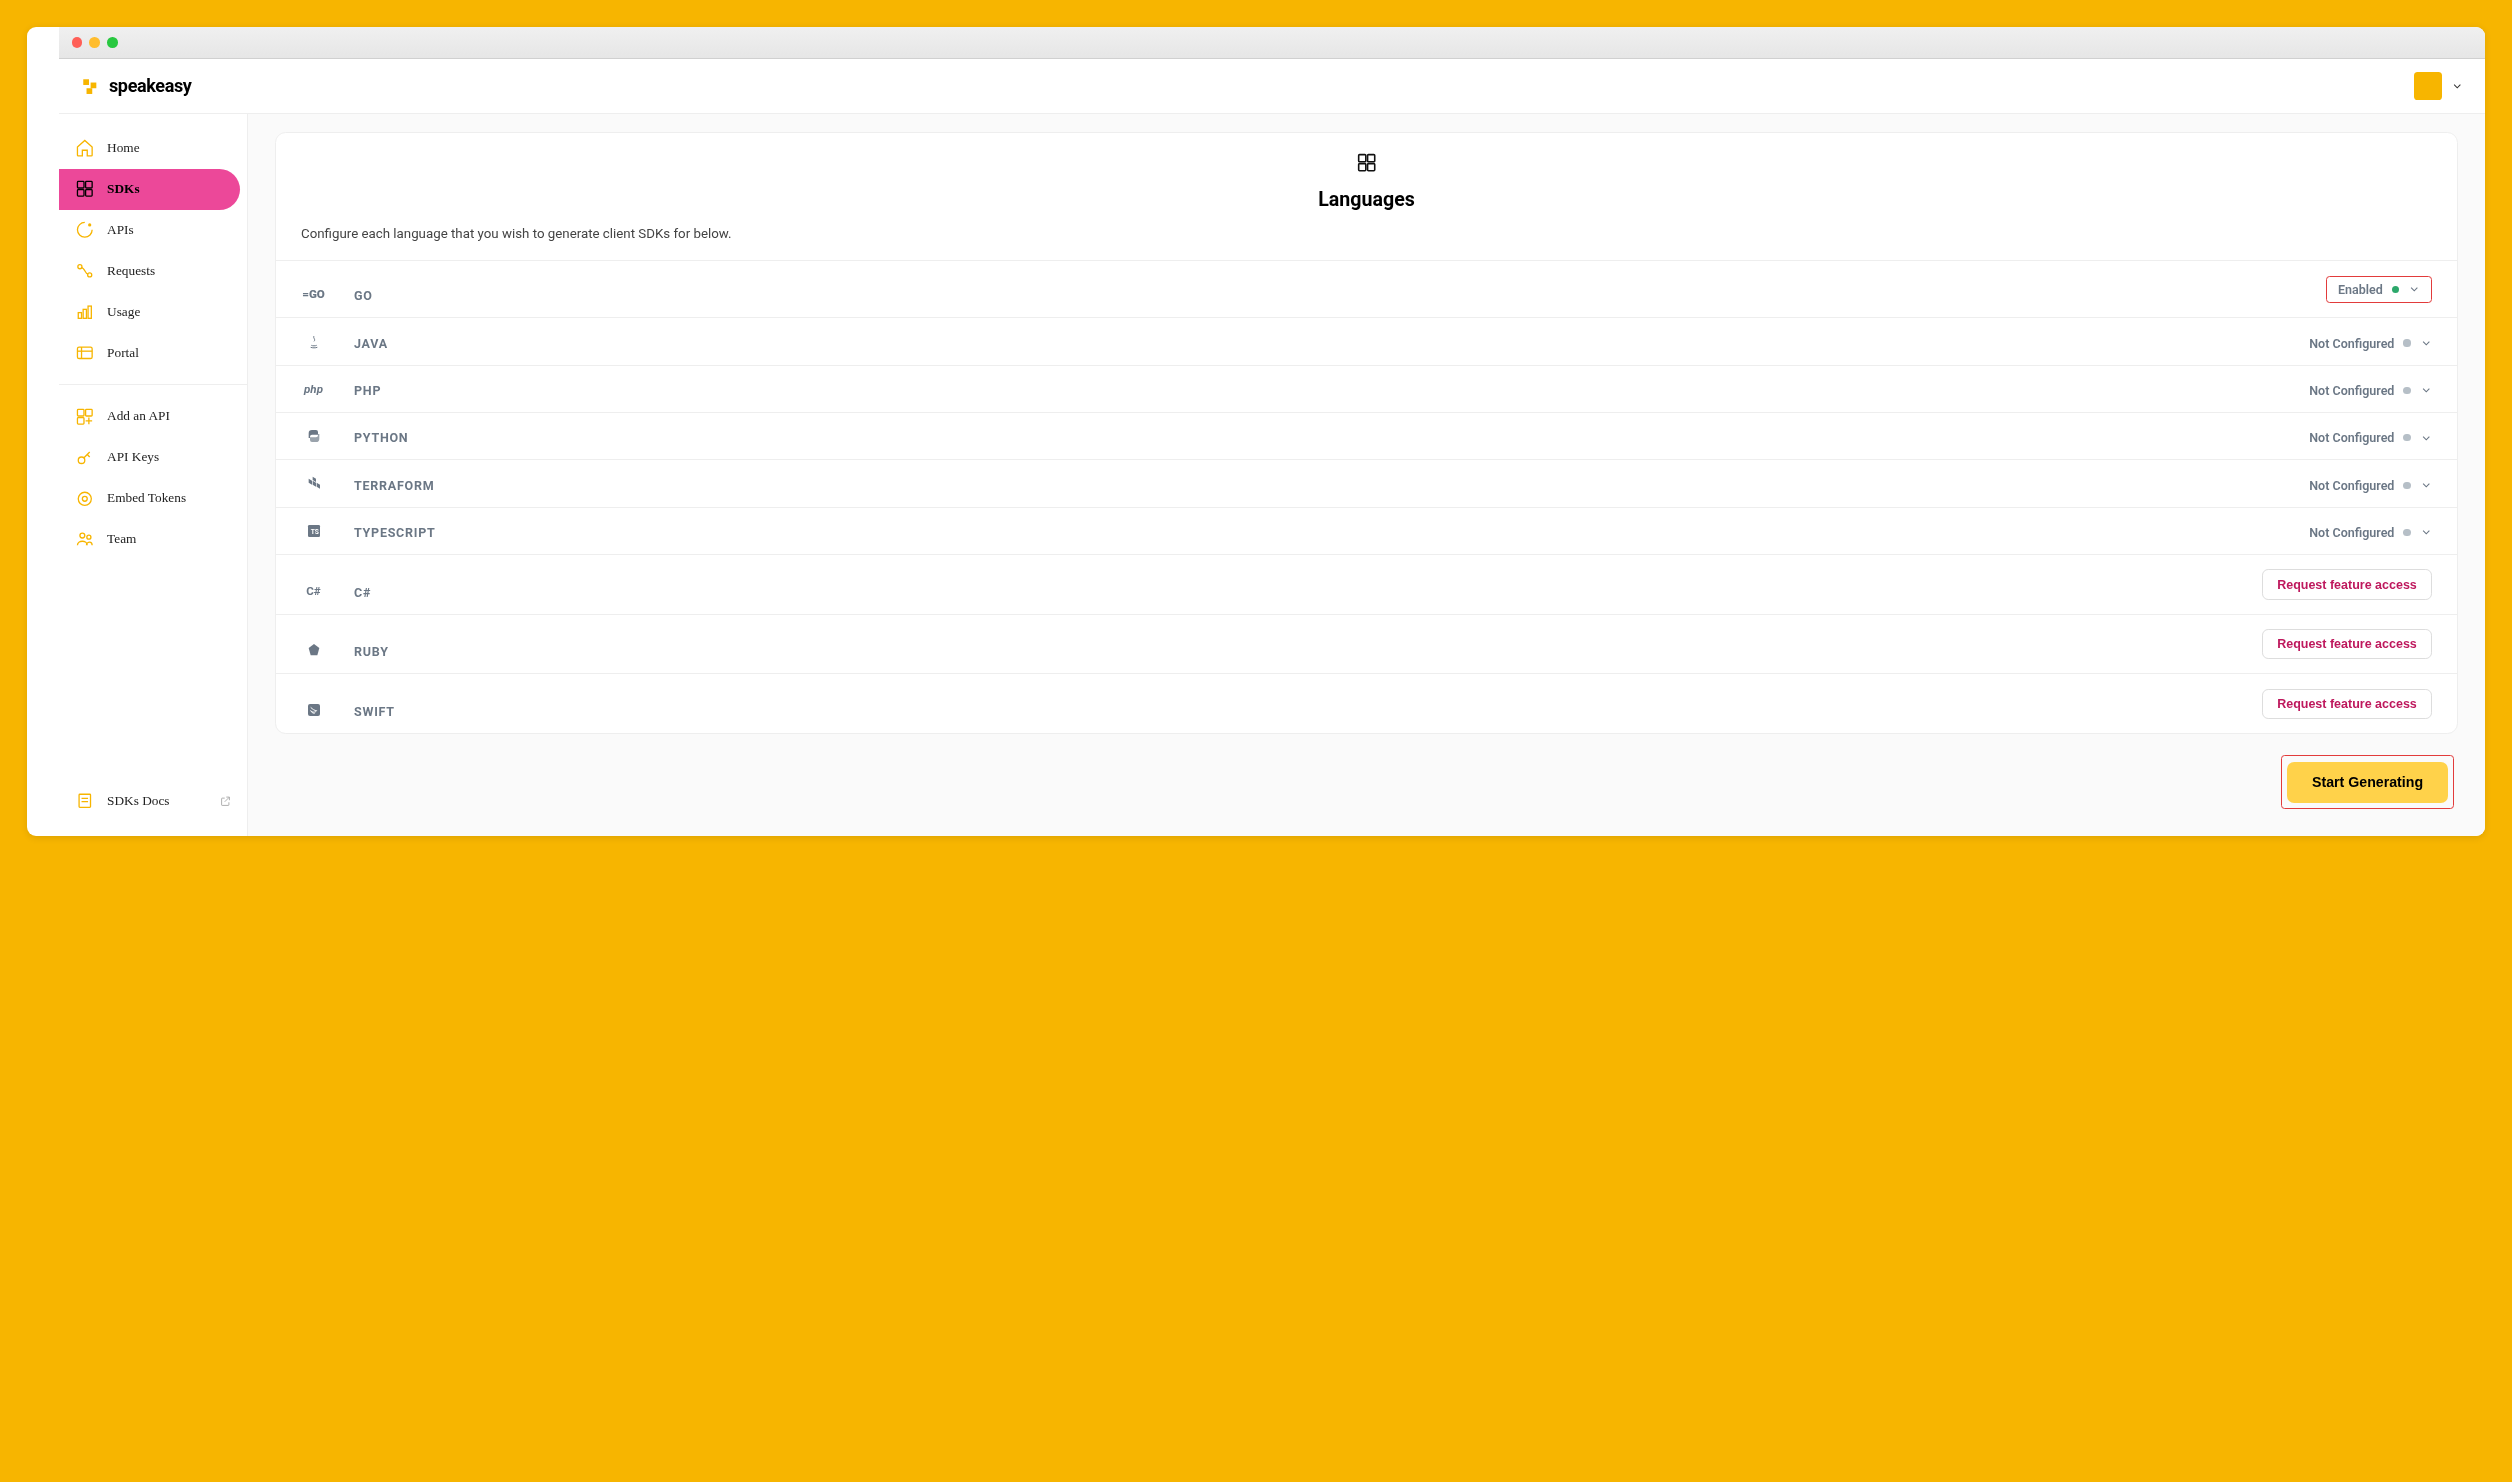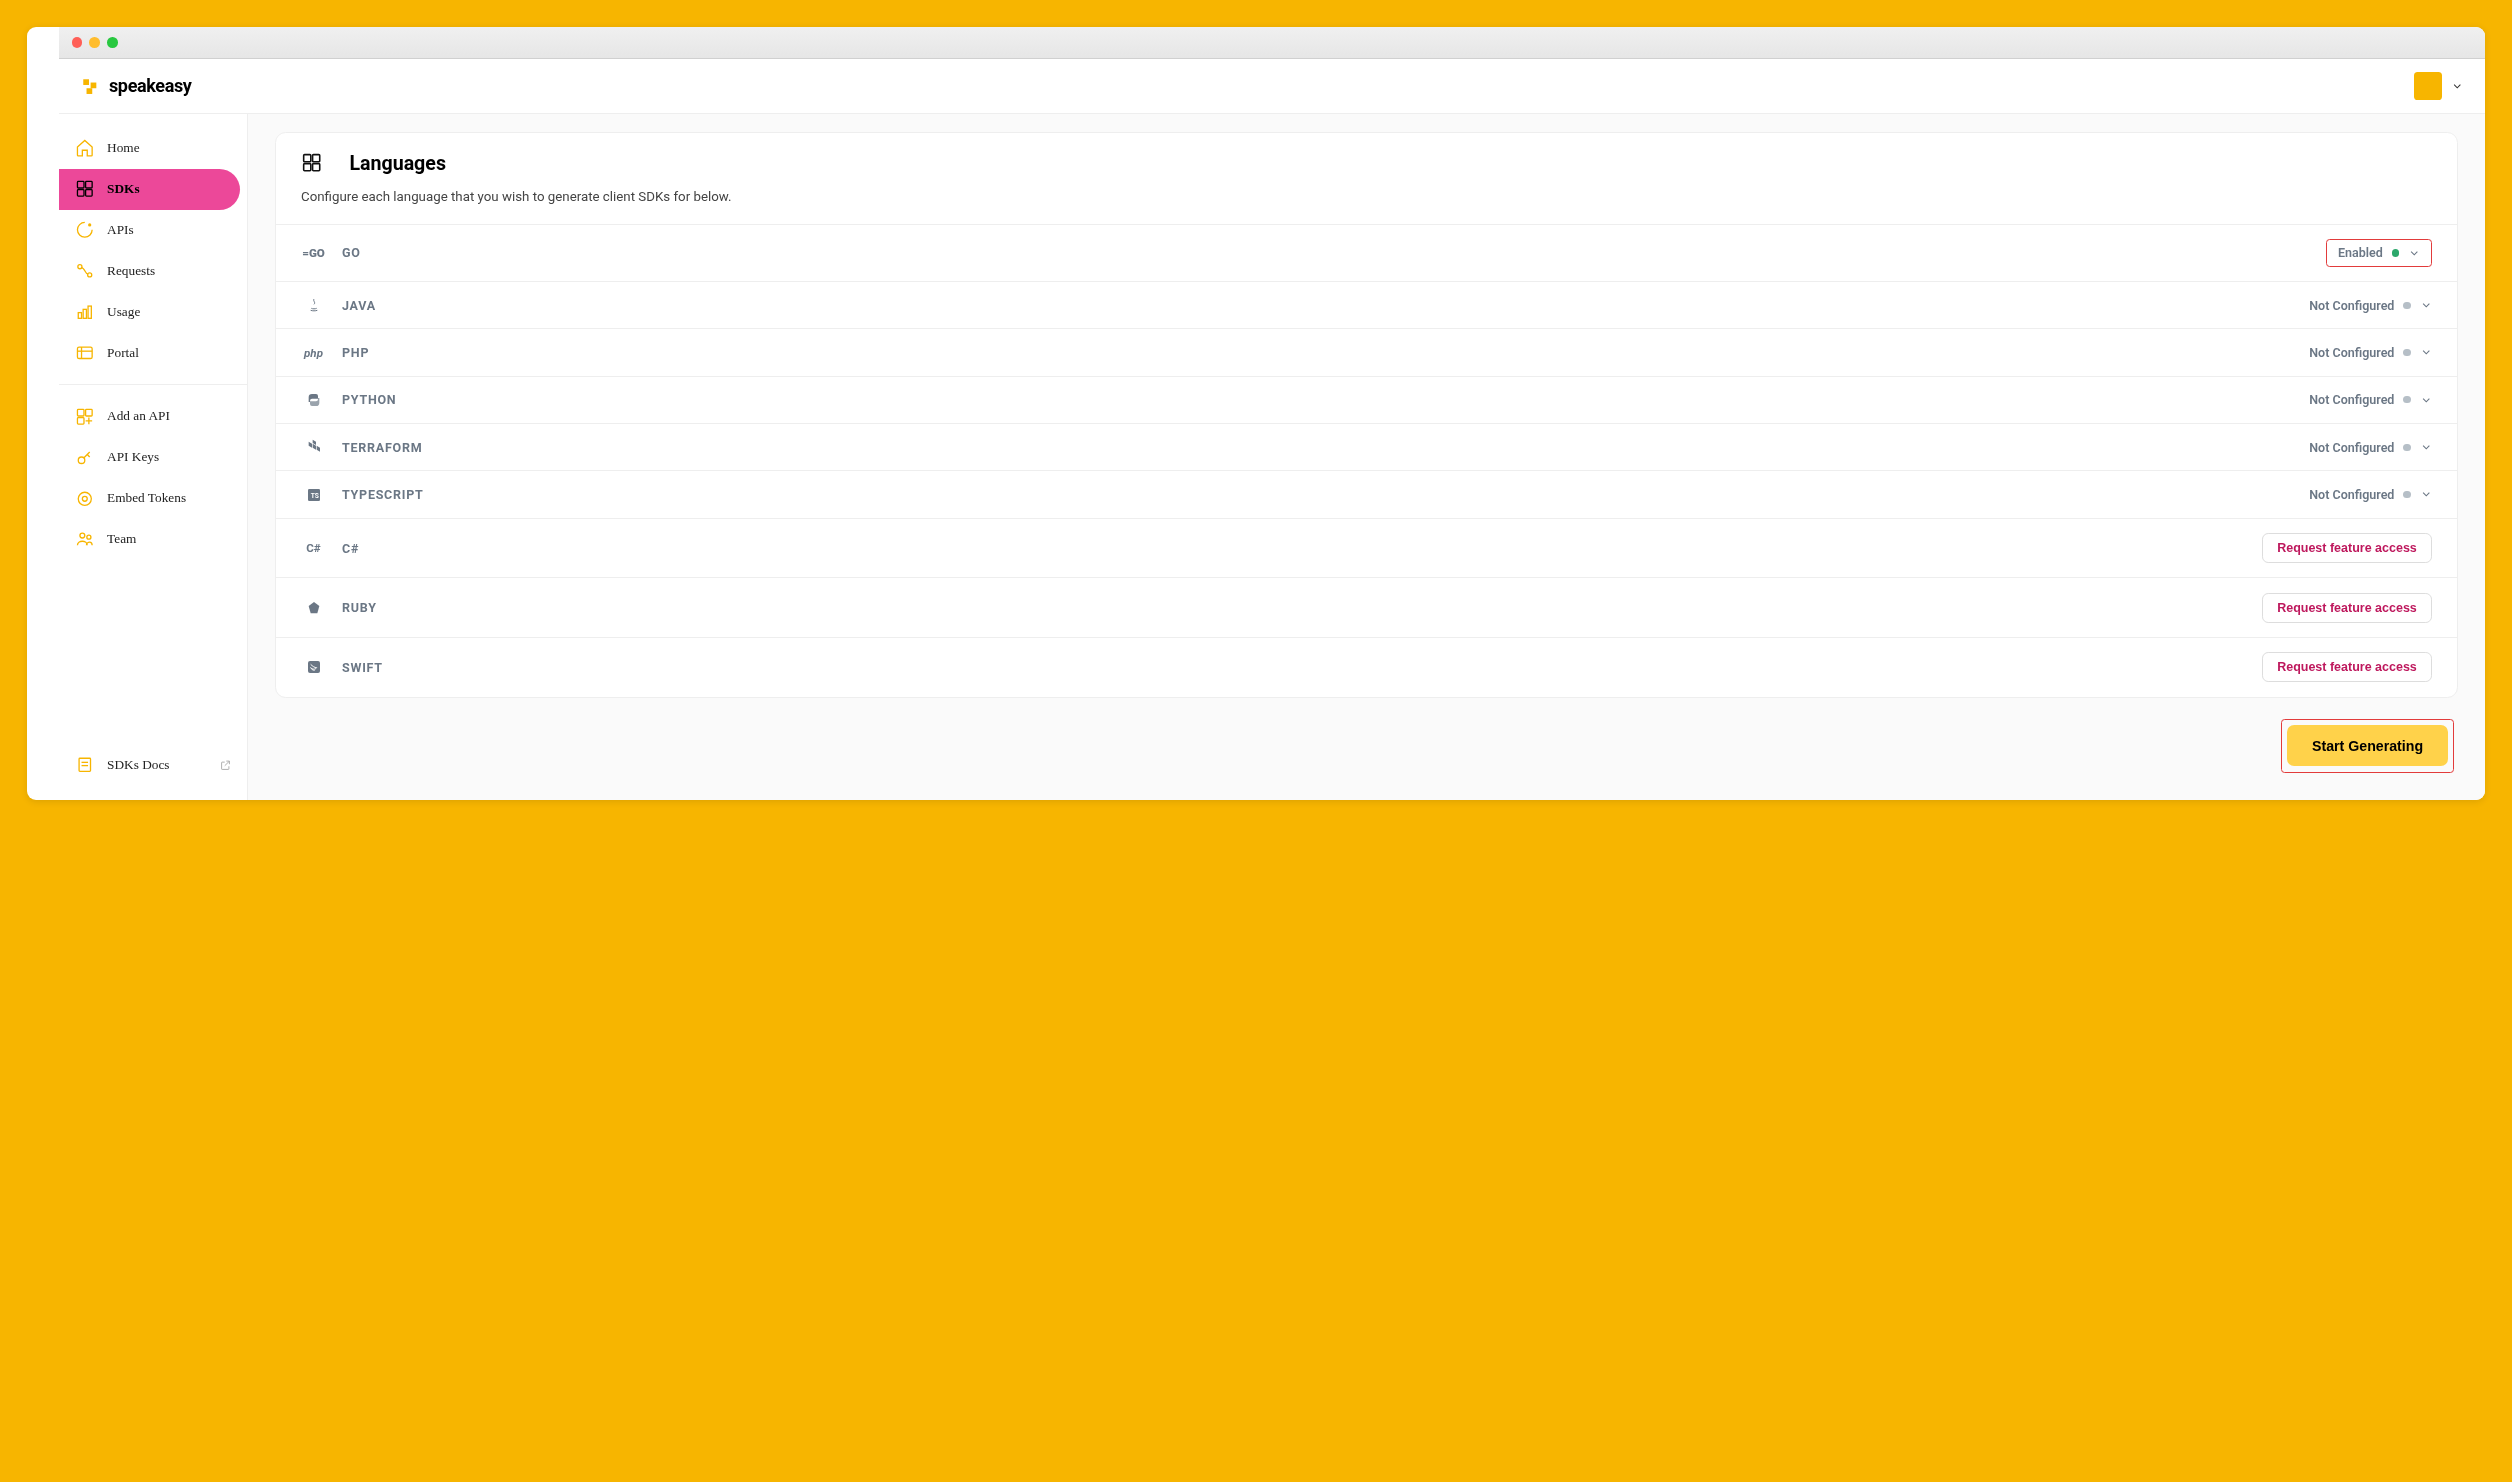--- a/index.html
+++ b/index.html
@@ -77,32 +77,32 @@
   background: #fafafa;
   padding: 18px 27px;
 }
 .card {
   background: #fff;
   border: 0.9px solid #eee;
   border-radius: 10.7px;
   overflow: hidden;
 }
 .card-head { padding: 19.6px 25px 5.3px; }
-.head-row { display: flex; align-items: flex-start; gap: 27px; }
+.head-row { display: flex; align-items: center; gap: 15px; flex-direction: column; }
 .head-title { font-size: 19.6px; font-weight: 700; }
 .head-sub {
   padding: 9px 25px 19.6px;
   color: #444;
   font-size: 13.3px;
 }
 .lang-row {
-  display: flex; align-items: center;
+  display: flex; align-items: flex-end;
   padding: 14.2px 25px;
   border-top: 0.9px solid #eee;
-  gap: 16px;
+  gap: 28px;
 }
 .lang-icon {
   width: 25px; height: 18px; flex-shrink: 0;
   display: flex; align-items: center; justify-content: center;
   color: #6b7785;
 }
 .lang-name {
   font-weight: 700;
   color: #6b7785;
   letter-spacing: 0.06em;

